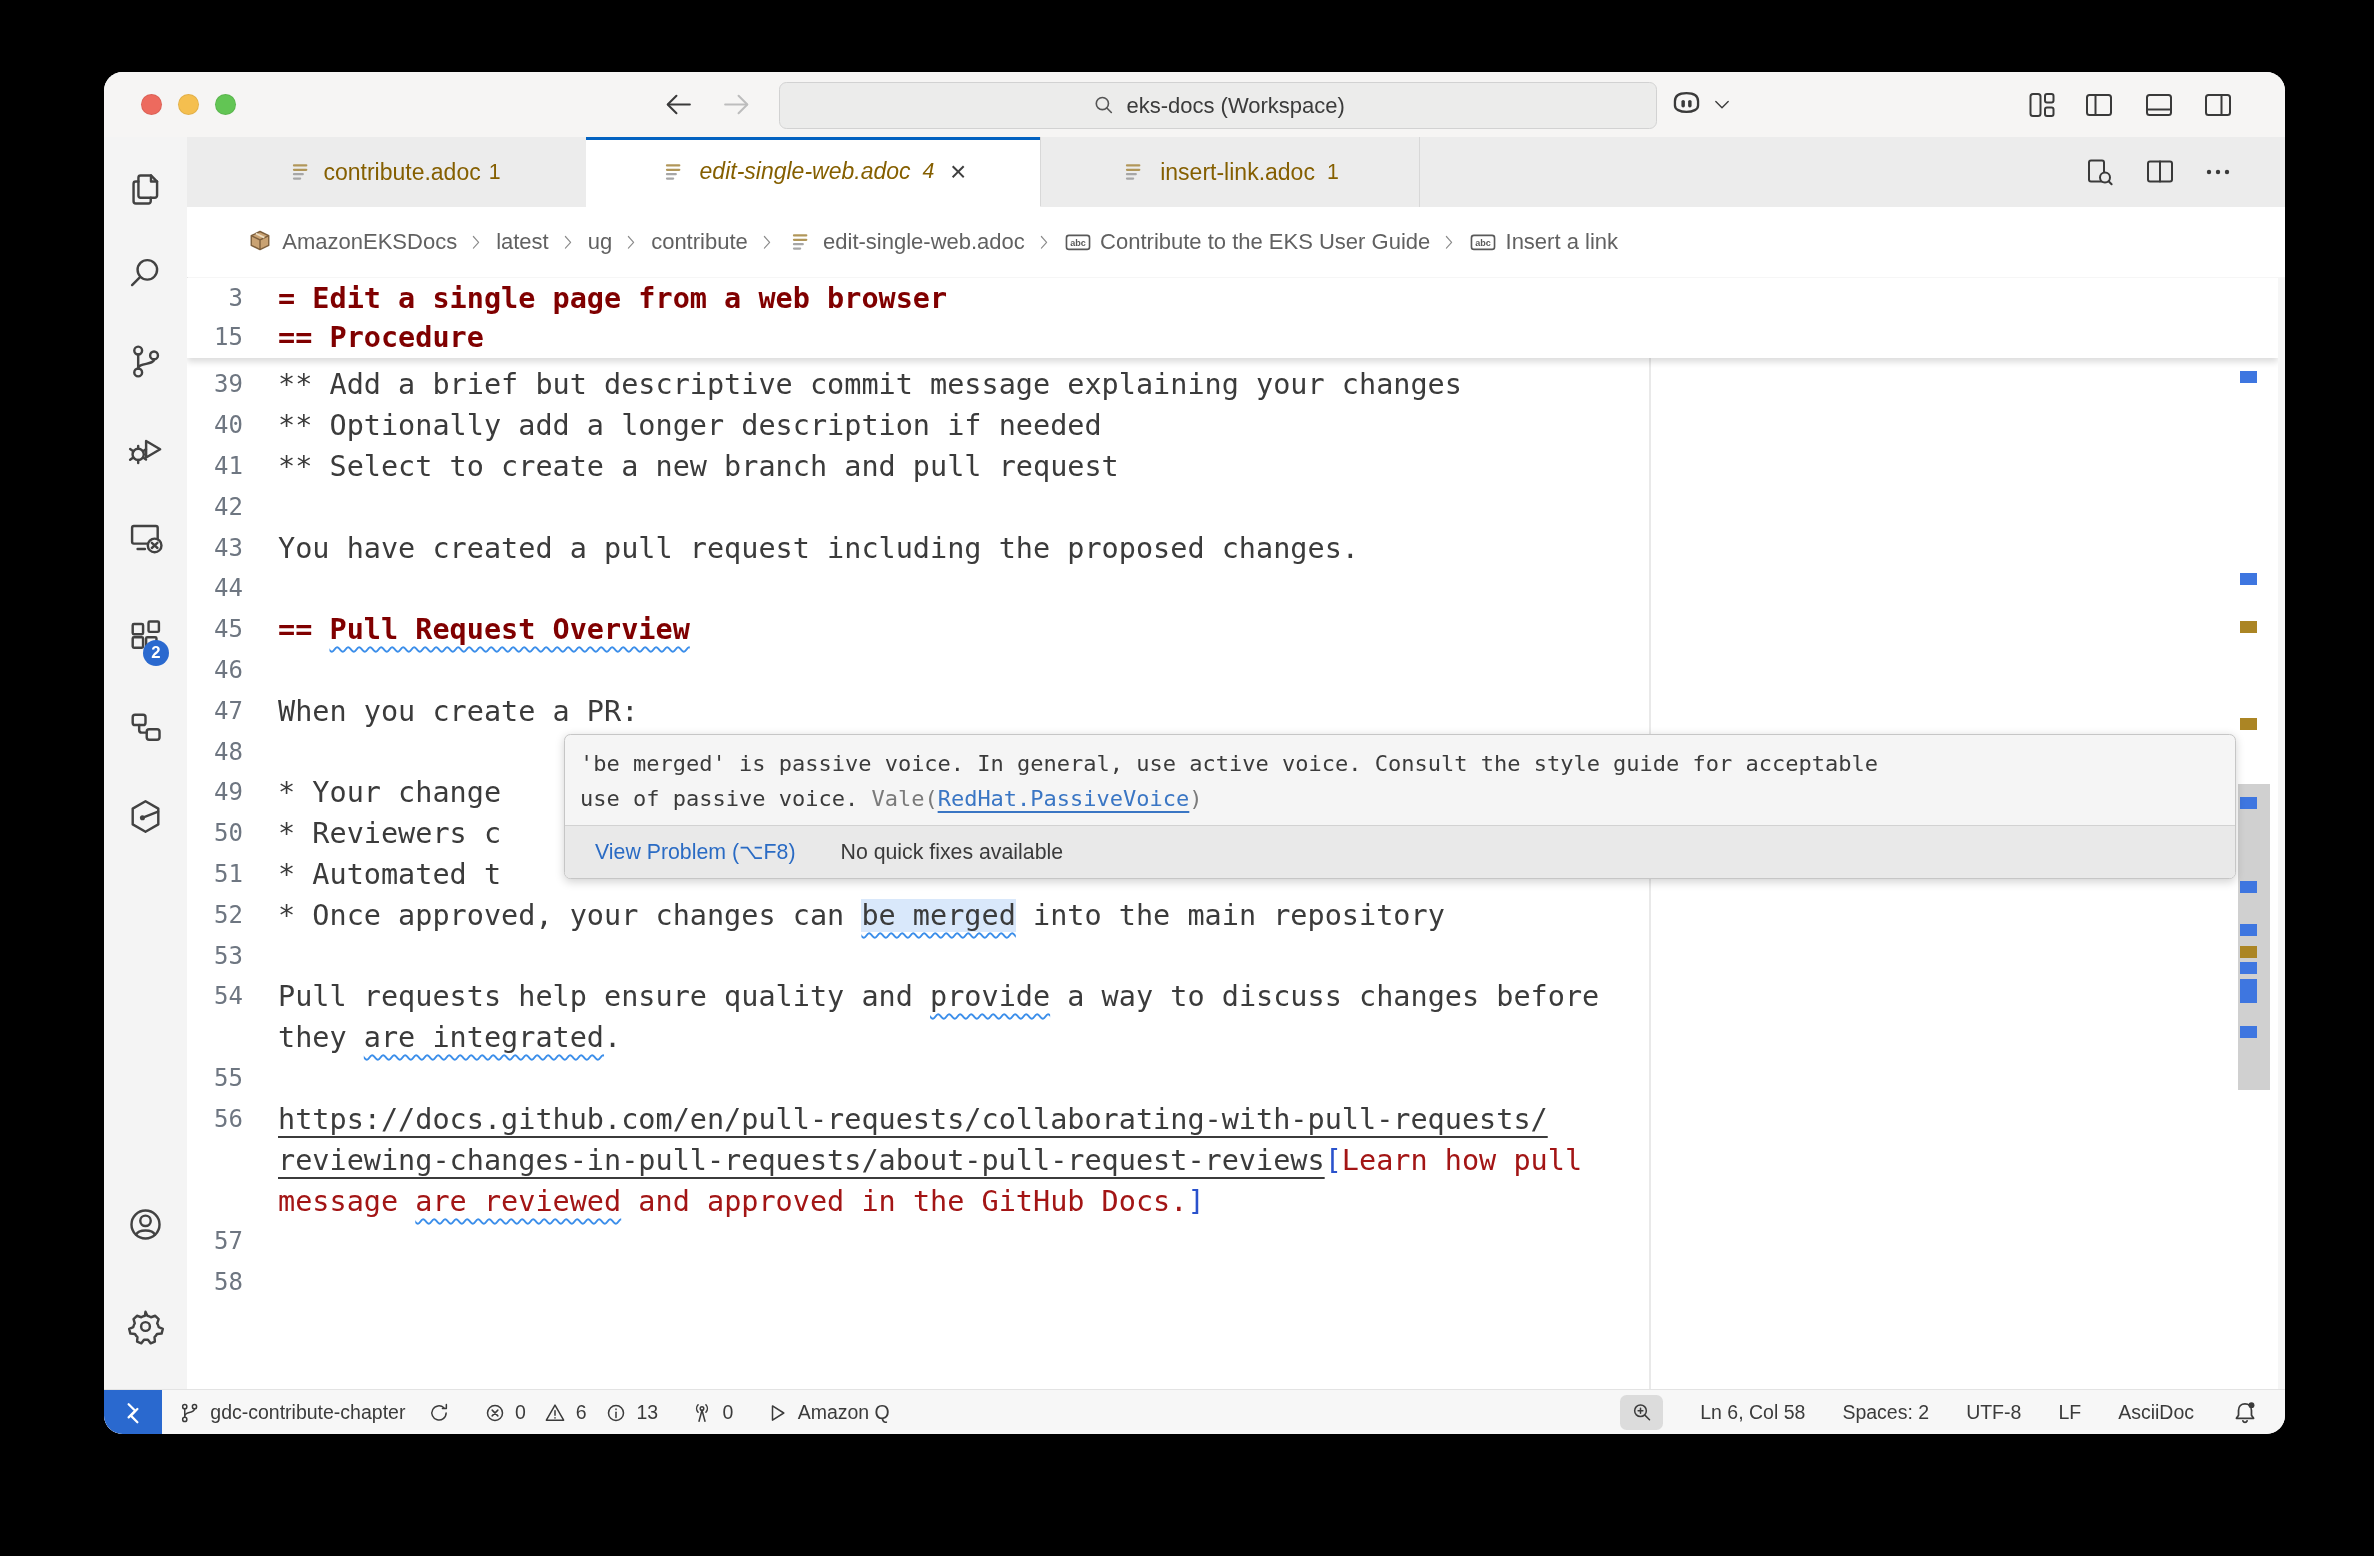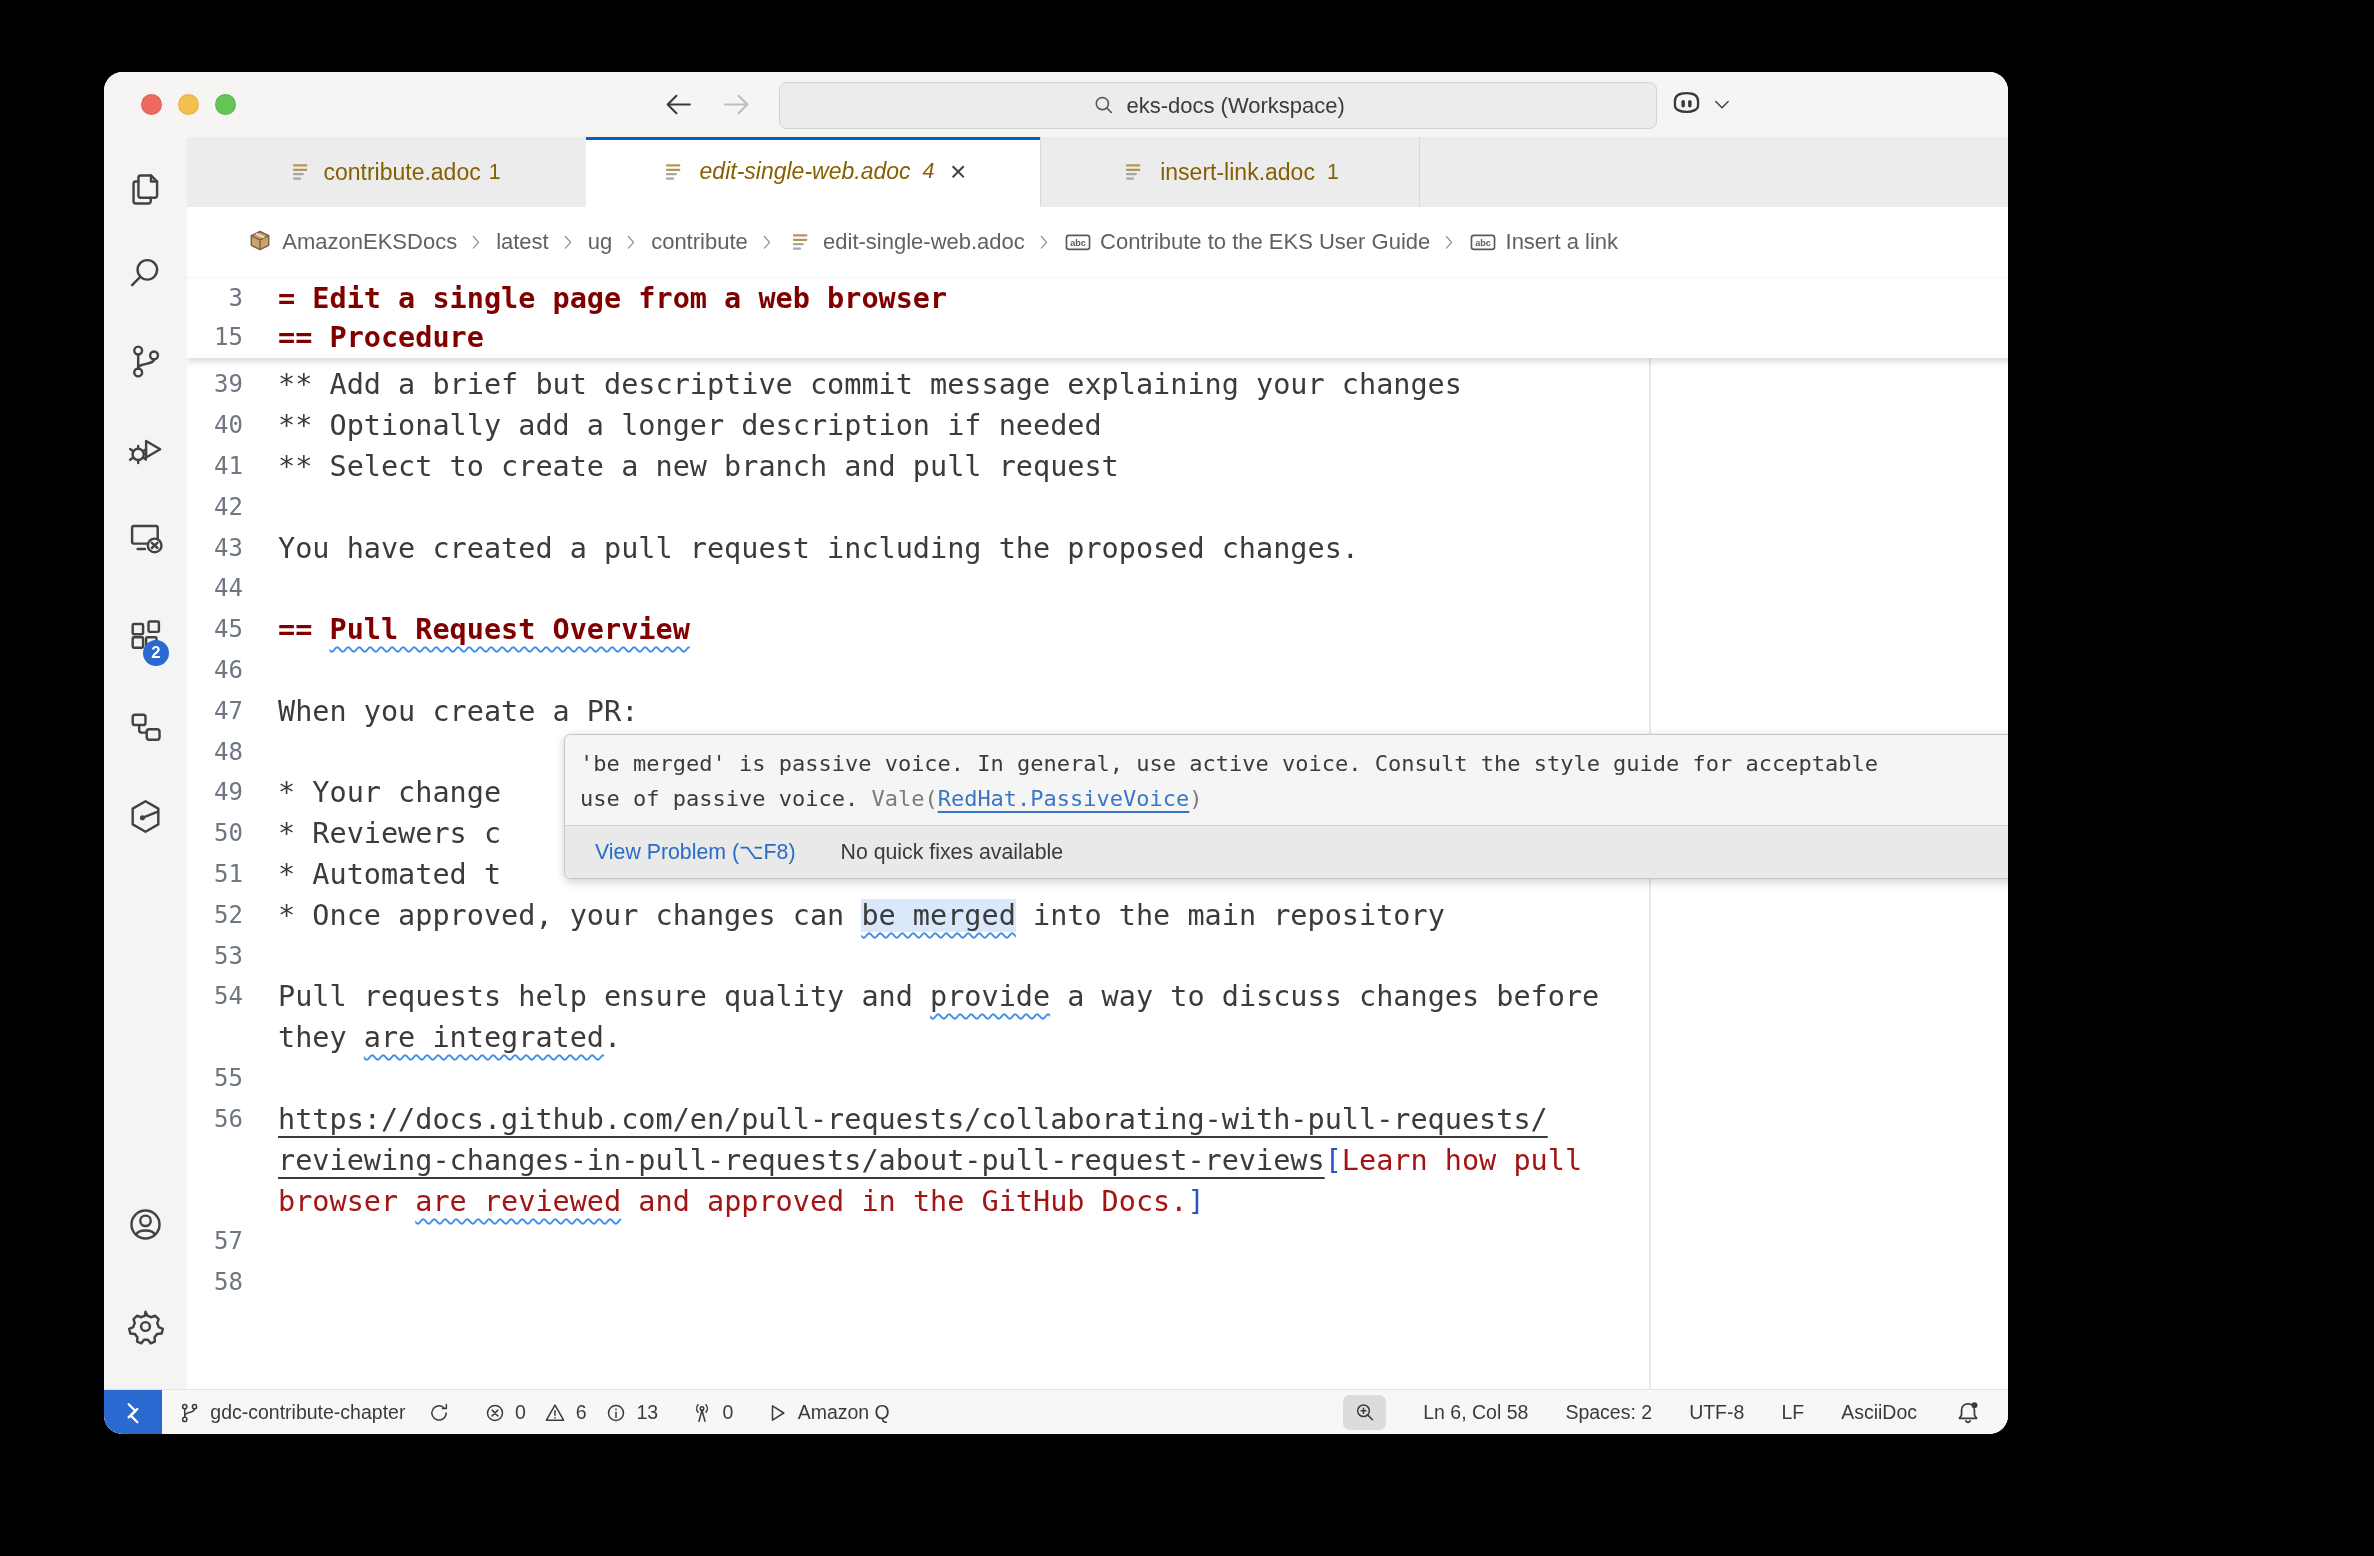--- a/index.html
+++ b/index.html
@@ -1,17 +1,17 @@
 <!DOCTYPE html>
 <html style="font-size:15px"><head>
 <meta charset="utf-8">
 <style>
   html,body{margin:0;padding:0;background:#000;width:2375px;height:1556px;overflow:hidden;
     font-family:"Liberation Sans",sans-serif;-webkit-font-smoothing:antialiased;}
-  #window{position:absolute;left:104px;top:72px;width:1904px;height:1362px;background:#f6f6f6;
+  #window{position:absolute;left:104px;top:72px;width:2181px;height:1362px;background:#f6f6f6;
     border-radius:18.6px;overflow:hidden;box-shadow:0 16.7px 56px rgba(0,0,0,.55);}
   
   #titlebar{position:absolute;left:0;top:0;width:100%;height:65px;background:#f6f5f4;}
   .traffic{position:absolute;top:22px;width:21.3px;height:21.3px;border-radius:50%;}
   #navarrows .navbtn{position:absolute;top:16px;width:33px;height:33px;color:#3a3a3a;}
   #search-box{position:absolute;left:675px;top:10.2px;width:876px;height:45px;background:#ececeb;
     border:0.9px solid #d2d2d2;border-radius:7.4px;display:flex;align-items:center;justify-content:center;
     gap:9.3px;color:#3b3b3b;font-size:22px;}
   .tb-icon{position:absolute;top:16.7px;width:32px;height:32px;color:#3a3a3a;}
   
@@ -388,21 +388,21 @@
         <div class="row" style="top: 494px;"><span class="ln">49</span><span class="code"><span class="">* Your change</span></span></div>
         <div class="row" style="top: 535px;"><span class="ln">50</span><span class="code"><span class="">* Reviewers c</span></span></div>
         <div class="row" style="top: 576px;"><span class="ln">51</span><span class="code"><span class="">* Automated t</span></span></div>
         <div class="row" style="top: 617px;"><span class="ln">52</span><span class="code"><span class="">* Once approved, your changes can </span><span class="seg-hl">be merged</span><span class=""> into the main repository</span></span></div>
         <div class="row" style="top: 658px;"><span class="ln">53</span><span class="code"></span></div>
         <div class="row" style="top: 698px;"><span class="ln">54</span><span class="code"><span class="">Pull requests help ensure quality and </span><span class="seg-sq">provide</span><span class=""> a way to discuss changes before</span></span></div>
         <div class="row" style="top: 739px;"><span class="ln"></span><span class="code"><span class="">they </span><span class="seg-sq">are integrated</span><span class="">.</span></span></div>
         <div class="row" style="top: 780px;"><span class="ln">55</span><span class="code"></span></div>
         <div class="row" style="top: 821px;"><span class="ln">56</span><span class="code"><span class="seg-link">https://docs.github.com/en/pull-requests/collaborating-with-pull-requests/</span></span></div>
         <div class="row" style="top: 862px;"><span class="ln"></span><span class="code"><span class="seg-link">reviewing-changes-in-pull-requests/about-pull-request-reviews</span><span class="seg-blue">[</span><span class="seg-red">Learn how pull</span></span></div>
-        <div class="row" style="top: 903px;"><span class="ln"></span><span class="code"><span class="seg-red">browser </span><span class="seg-red seg-sq">are reviewed</span><span class="seg-red"> and approved in the GitHub Docs.</span><span class="seg-blue">]</span></span></div>
+        <div class="row" style="top: 903px;"><span class="ln"></span><span class="code"><span class="seg-red">message </span><span class="seg-red seg-sq">are reviewed</span><span class="seg-red"> and approved in the GitHub Docs.</span><span class="seg-blue">]</span></span></div>
         <div class="row" style="top: 943px;"><span class="ln">57</span><span class="code"></span></div>
         <div class="row" style="top: 984px;"><span class="ln">58</span><span class="code"></span></div>
       </div>
 
     <div id="overview">
       <div id="ov-slider" style="top: 506px; height: 306px;"></div>
     <div class="ov-marker" style="left: 1.9px; top: 52px; width: 28px; height: 7.4px; background: rgb(71, 71, 71);"></div>
         <div class="ov-marker" style="left: 1.9px; top: 93px; width: 16.7px; height: 12px; background: rgb(62, 118, 224);"></div>
         <div class="ov-marker" style="left: 1.9px; top: 295px; width: 16.7px; height: 12px; background: rgb(62, 118, 224);"></div>
         <div class="ov-marker" style="left: 1.9px; top: 343px; width: 16.7px; height: 12px; background: rgb(171, 133, 36);"></div>

